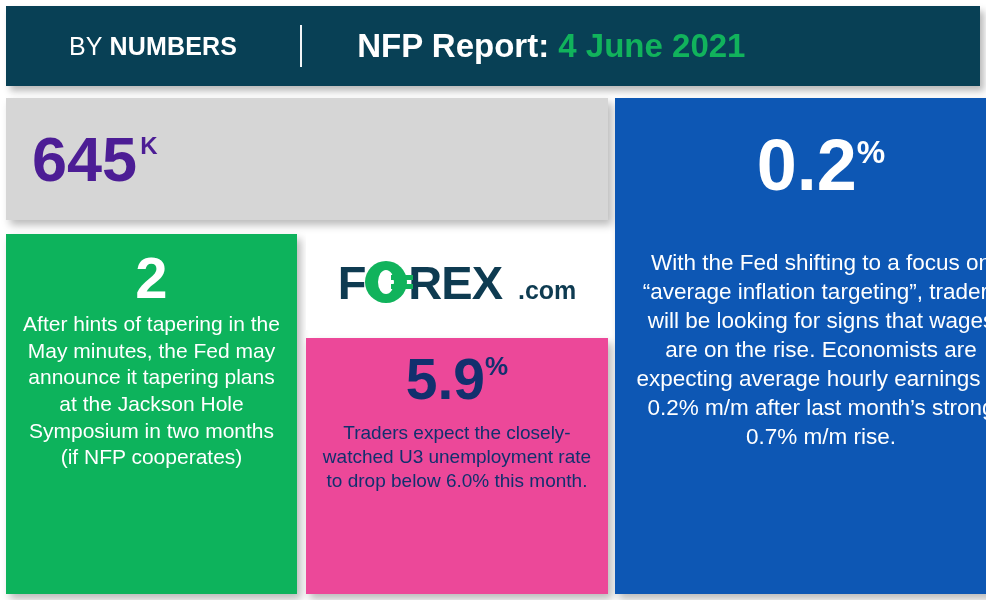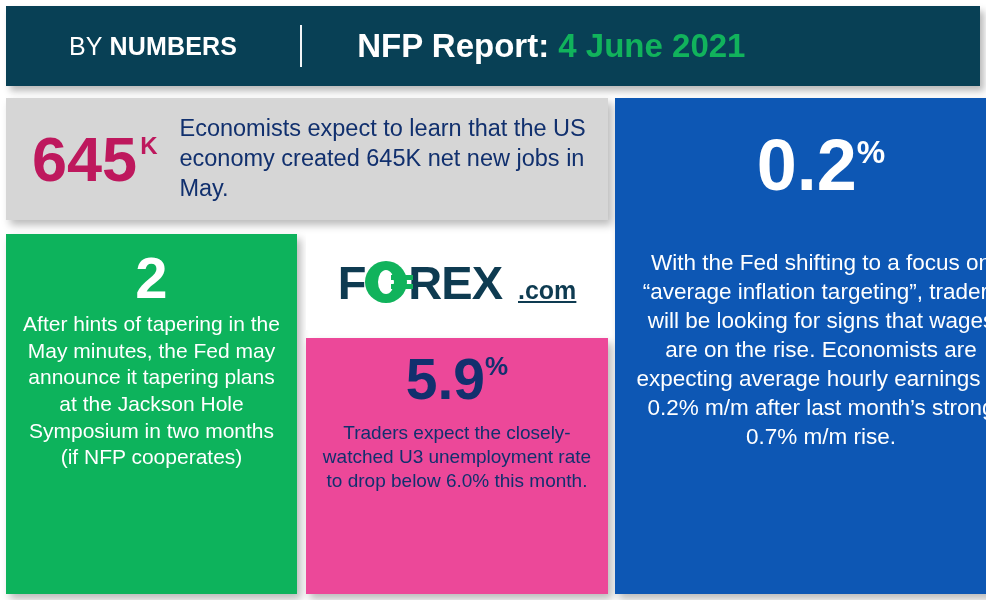--- a/index.html
+++ b/index.html
@@ -75,21 +75,21 @@
   .card-645 {
     left: 6px;
     top: 98px;
     width: 602px;
     height: 122px;
     background: #d6d6d6;
     display: flex;
     align-items: center;
   }
   .stat-645 {
-    color: #be185d;
+    color: #4c1d95;
     font-weight: 700;
     font-size: 63px;
     line-height: 1;
     margin-left: 26px;
     white-space: nowrap;
     display: flex;
     align-items: flex-start;
   }
   .stat-645 .sup {
     font-size: 24px;
@@ -189,21 +189,20 @@
     font-size: 47px;
     font-weight: 700;
     letter-spacing: -1px;
   }
   .logo-com {
     font-size: 25px;
     font-weight: 700;
     margin-left: 16px;
     align-self: flex-end;
     margin-bottom: 3px;
-    text-decoration: underline;
   }
 
   
   .card-59 {
     left: 306px;
     top: 338px;
     width: 302px;
     height: 256px;
     background: #ec4899;
     color: #11306e;
@@ -277,21 +276,20 @@
       <span class="label">NFP Report:</span>
       <span class="date">4 June 2021</span>
     </div>
   </div>
 
   <div class="card card-645">
     <div class="stat-645">
       <span>645</span>
         <span class="sup">K</span>
     </div>
-    <div class="body-645">Economists expect to learn that the US economy created 645K net new jobs in May.</div>
   </div>
 
   <div class="card card-green">
     <div class="stat-2">2</div>
     <div class="body-green">After hints of tapering in the May minutes, the Fed may announce it tapering plans at the Jackson Hole Symposium in two months (if NFP cooperates)</div>
   </div>
 
   <div class="logo-panel">
     <div class="logo-wrap">
       <span class="logo-f">F</span>

